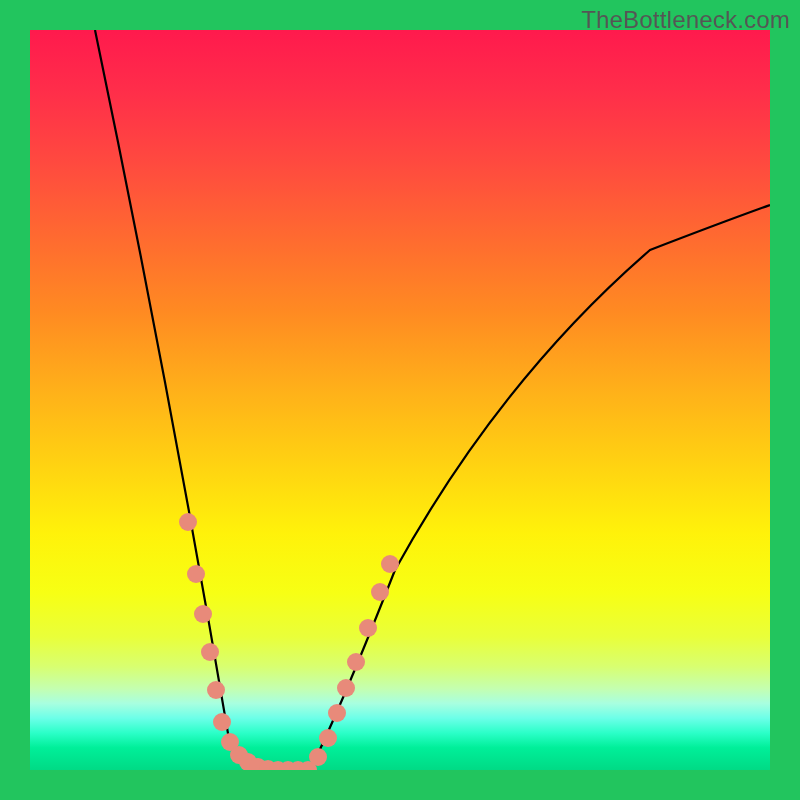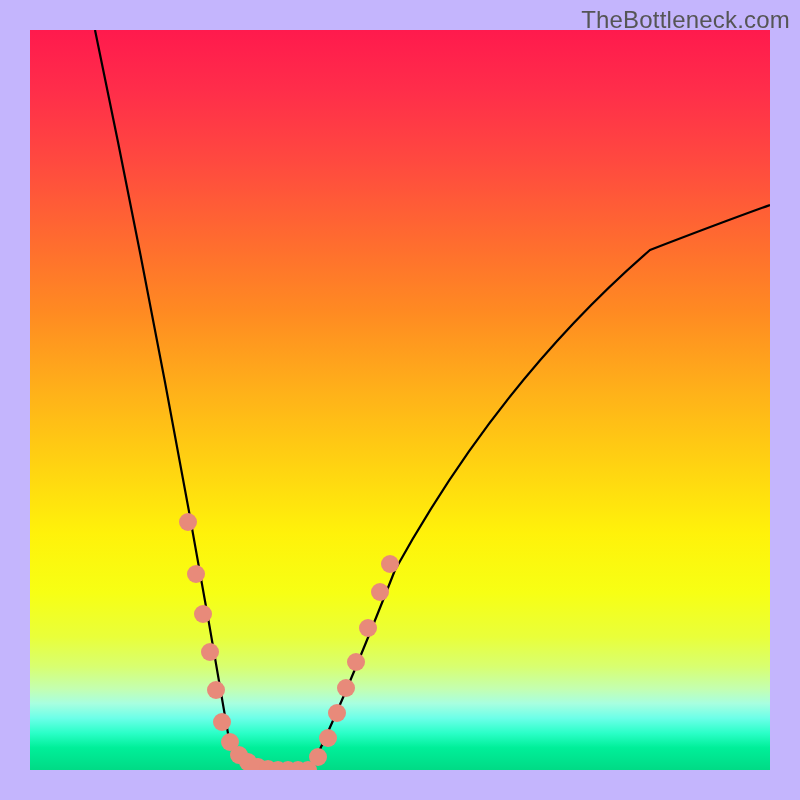--- a/index.html
+++ b/index.html
@@ -7,21 +7,21 @@
     padding: 0;
     width: 800px;
     height: 800px;
     background: #000;
     overflow: hidden;
   }
   .frame {
     position: relative;
     width: 800px;
     height: 800px;
-    background: #c4b5fd;
+    background: #22c55e;
   }
   .watermark {
     position: absolute;
     top: 6px;
     right: 10px;
     font-family: Arial, Helvetica, sans-serif;
     font-size: 24px;
     font-weight: 500;
     color: #555;
     letter-spacing: 0.2px;

